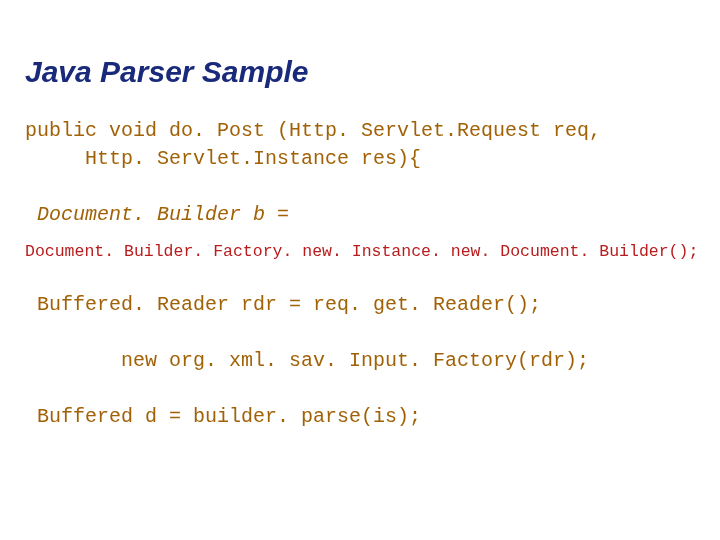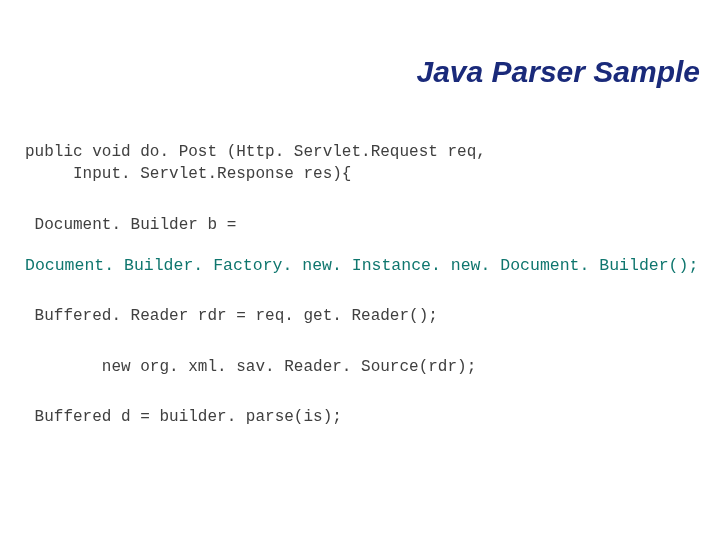--- a/index.html
+++ b/index.html
@@ -13,62 +13,63 @@
       background: #ffffff;
       padding: 55px 20px 20px 25px;
       font-family: "Courier New", Courier, monospace;
     }
     .title {
       font-family: Verdana, Geneva, sans-serif;
       font-size: 30px;
       font-weight: bold;
       font-style: italic;
       color: #1a2a7a;
-      text-align: right;
-      margin-bottom: 52px;
+      text-align: left;
+      margin-bottom: 28px;
     }
     .code-line {
-      font-size: 16px;
-      color: #404040;
+      font-size: 20px;
+      color: #a16207;
       line-height: 1.4;
       white-space: pre;
     }
     .code-line-small {
       font-size: 16.5px;
-      color: #0f766e;
+      color: #b91c1c;
       line-height: 1.4;
       white-space: pre;
     }
     .block {
       margin-bottom: 28px;
     }
     .block-tight {
-      margin-bottom: 18px;
+      margin-bottom: 11px;
+      font-style: italic;
     }
   </style>
 </head>
 <body>
 
 <h1 class="title">Java Parser Sample</h1>
 
 <div class="block">
   <div class="code-line">public void do. Post (Http. Servlet.Request req,</div>
-  <div class="code-line">     Input. Servlet.Response res){</div>
+  <div class="code-line">     Http. Servlet.Instance res){</div>
 </div>
 
 <div class="block-tight">
   <div class="code-line"> Document. Builder b =</div>
 </div>
 <div class="block">
   <div class="code-line-small">Document. Builder. Factory. new. Instance. new. Document. Builder();</div>
 </div>
 
 <div class="block">
   <div class="code-line"> Buffered. Reader rdr = req. get. Reader();</div>
 </div>
 
 <div class="block">
-  <div class="code-line">        new org. xml. sav. Reader. Source(rdr);</div>
+  <div class="code-line">        new org. xml. sav. Input. Factory(rdr);</div>
 </div>
 
 <div class="block">
   <div class="code-line"> Buffered d = builder. parse(is);</div>
 </div>
 
 </body></html>

